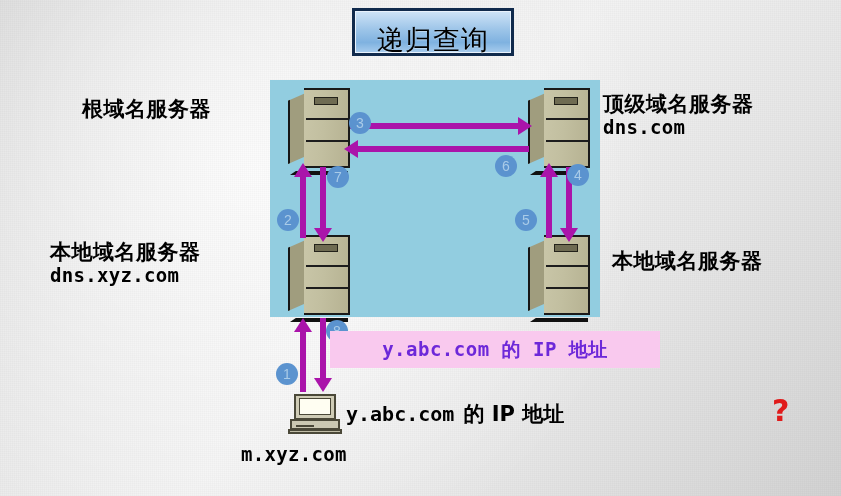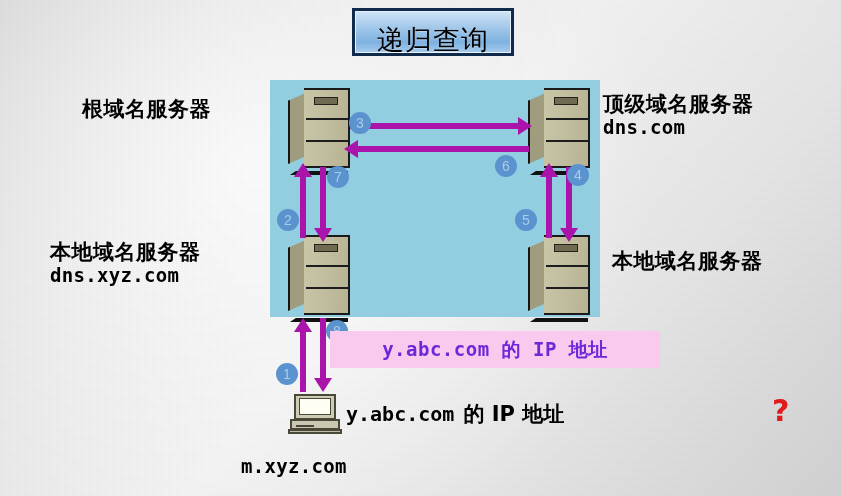--- a/index.html
+++ b/index.html
@@ -138,21 +138,21 @@
     position:absolute;left:346px;top:400px;display:flex;align-items:center;gap:9px;white-space:nowrap;
   }
   #query-line .q-cn{font-family:"DejaVu Sans","Liberation Sans",sans-serif;font-size:21px;font-weight:700;color:#000;}
   #query-line .q-mono{font-family:"DejaVu Sans Mono","Liberation Mono",monospace;font-size:20px;font-weight:700;color:#000;}
   #query-mark{
     position:absolute;left:772px;top:396px;
     font-family:"DejaVu Sans","Liberation Sans",sans-serif;
     font-size:30px;font-weight:700;color:#e01b1b;line-height:1;
   }
 
-  #label-client{left:241px;top:456px;}
+  #label-client{left:241px;top:444px;}
 </style>
 </head>
 <body>
 
 <div class="stage">
 
   <div id="title-box">
     <span>递归查询</span>
   </div>
 

